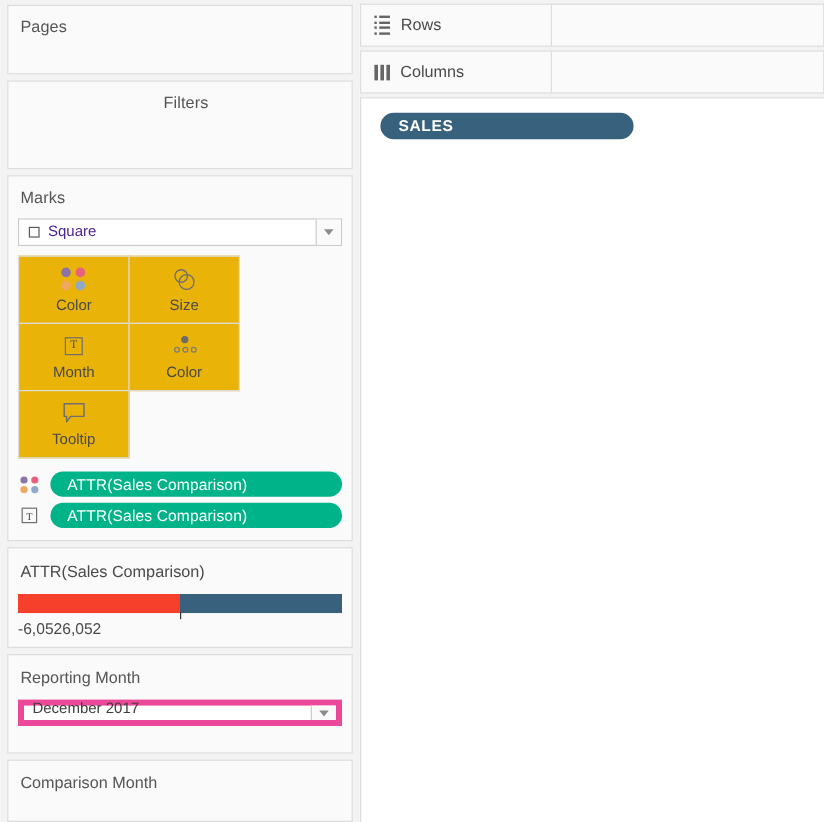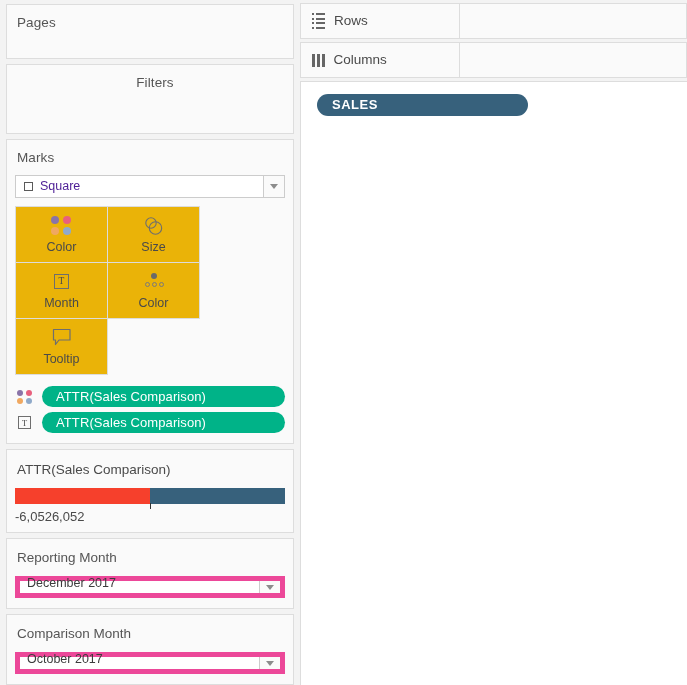--- a/index.html
+++ b/index.html
@@ -206,21 +206,21 @@
     background: #333333;
   }
   .legend-labels {
     margin: 3px 8px 0 8px;
     display: flex;
     font-size: 13px;
     color: #4a4a4a;
   }
 
   
-  .filter-card { padding-bottom: 10px; }
+  .filter-card { padding-bottom: 22px; }
   .filter-title {
     font-size: 13.5px;
     color: #555555;
     padding: 10px 0 0 10px;
     line-height: 18px;
   }
   .filter-select {
     margin: 9px 8px 0 8px;
     height: 22px;
     background: #ffffff;
@@ -444,26 +444,20 @@
       <div class="filter-select">
         <span class="filter-select-value">December 2017</span>
         <span class="dropdown-arrow-box">
           <span class="caret"></span>
         </span>
       </div>
     </div>
 
     <div class="card filter-card">
       <div class="filter-title">Comparison Month</div>
-      <div class="filter-select">
-        <span class="filter-select-value">October 2017</span>
-        <span class="dropdown-arrow-box">
-          <span class="caret"></span>
-        </span>
-      </div>
     </div>
 
   </div>
 
   <div class="right-col">
 
     <div class="shelf-line">
       <div class="shelf-tag">
         <span class="ic-rows">
           <span>

